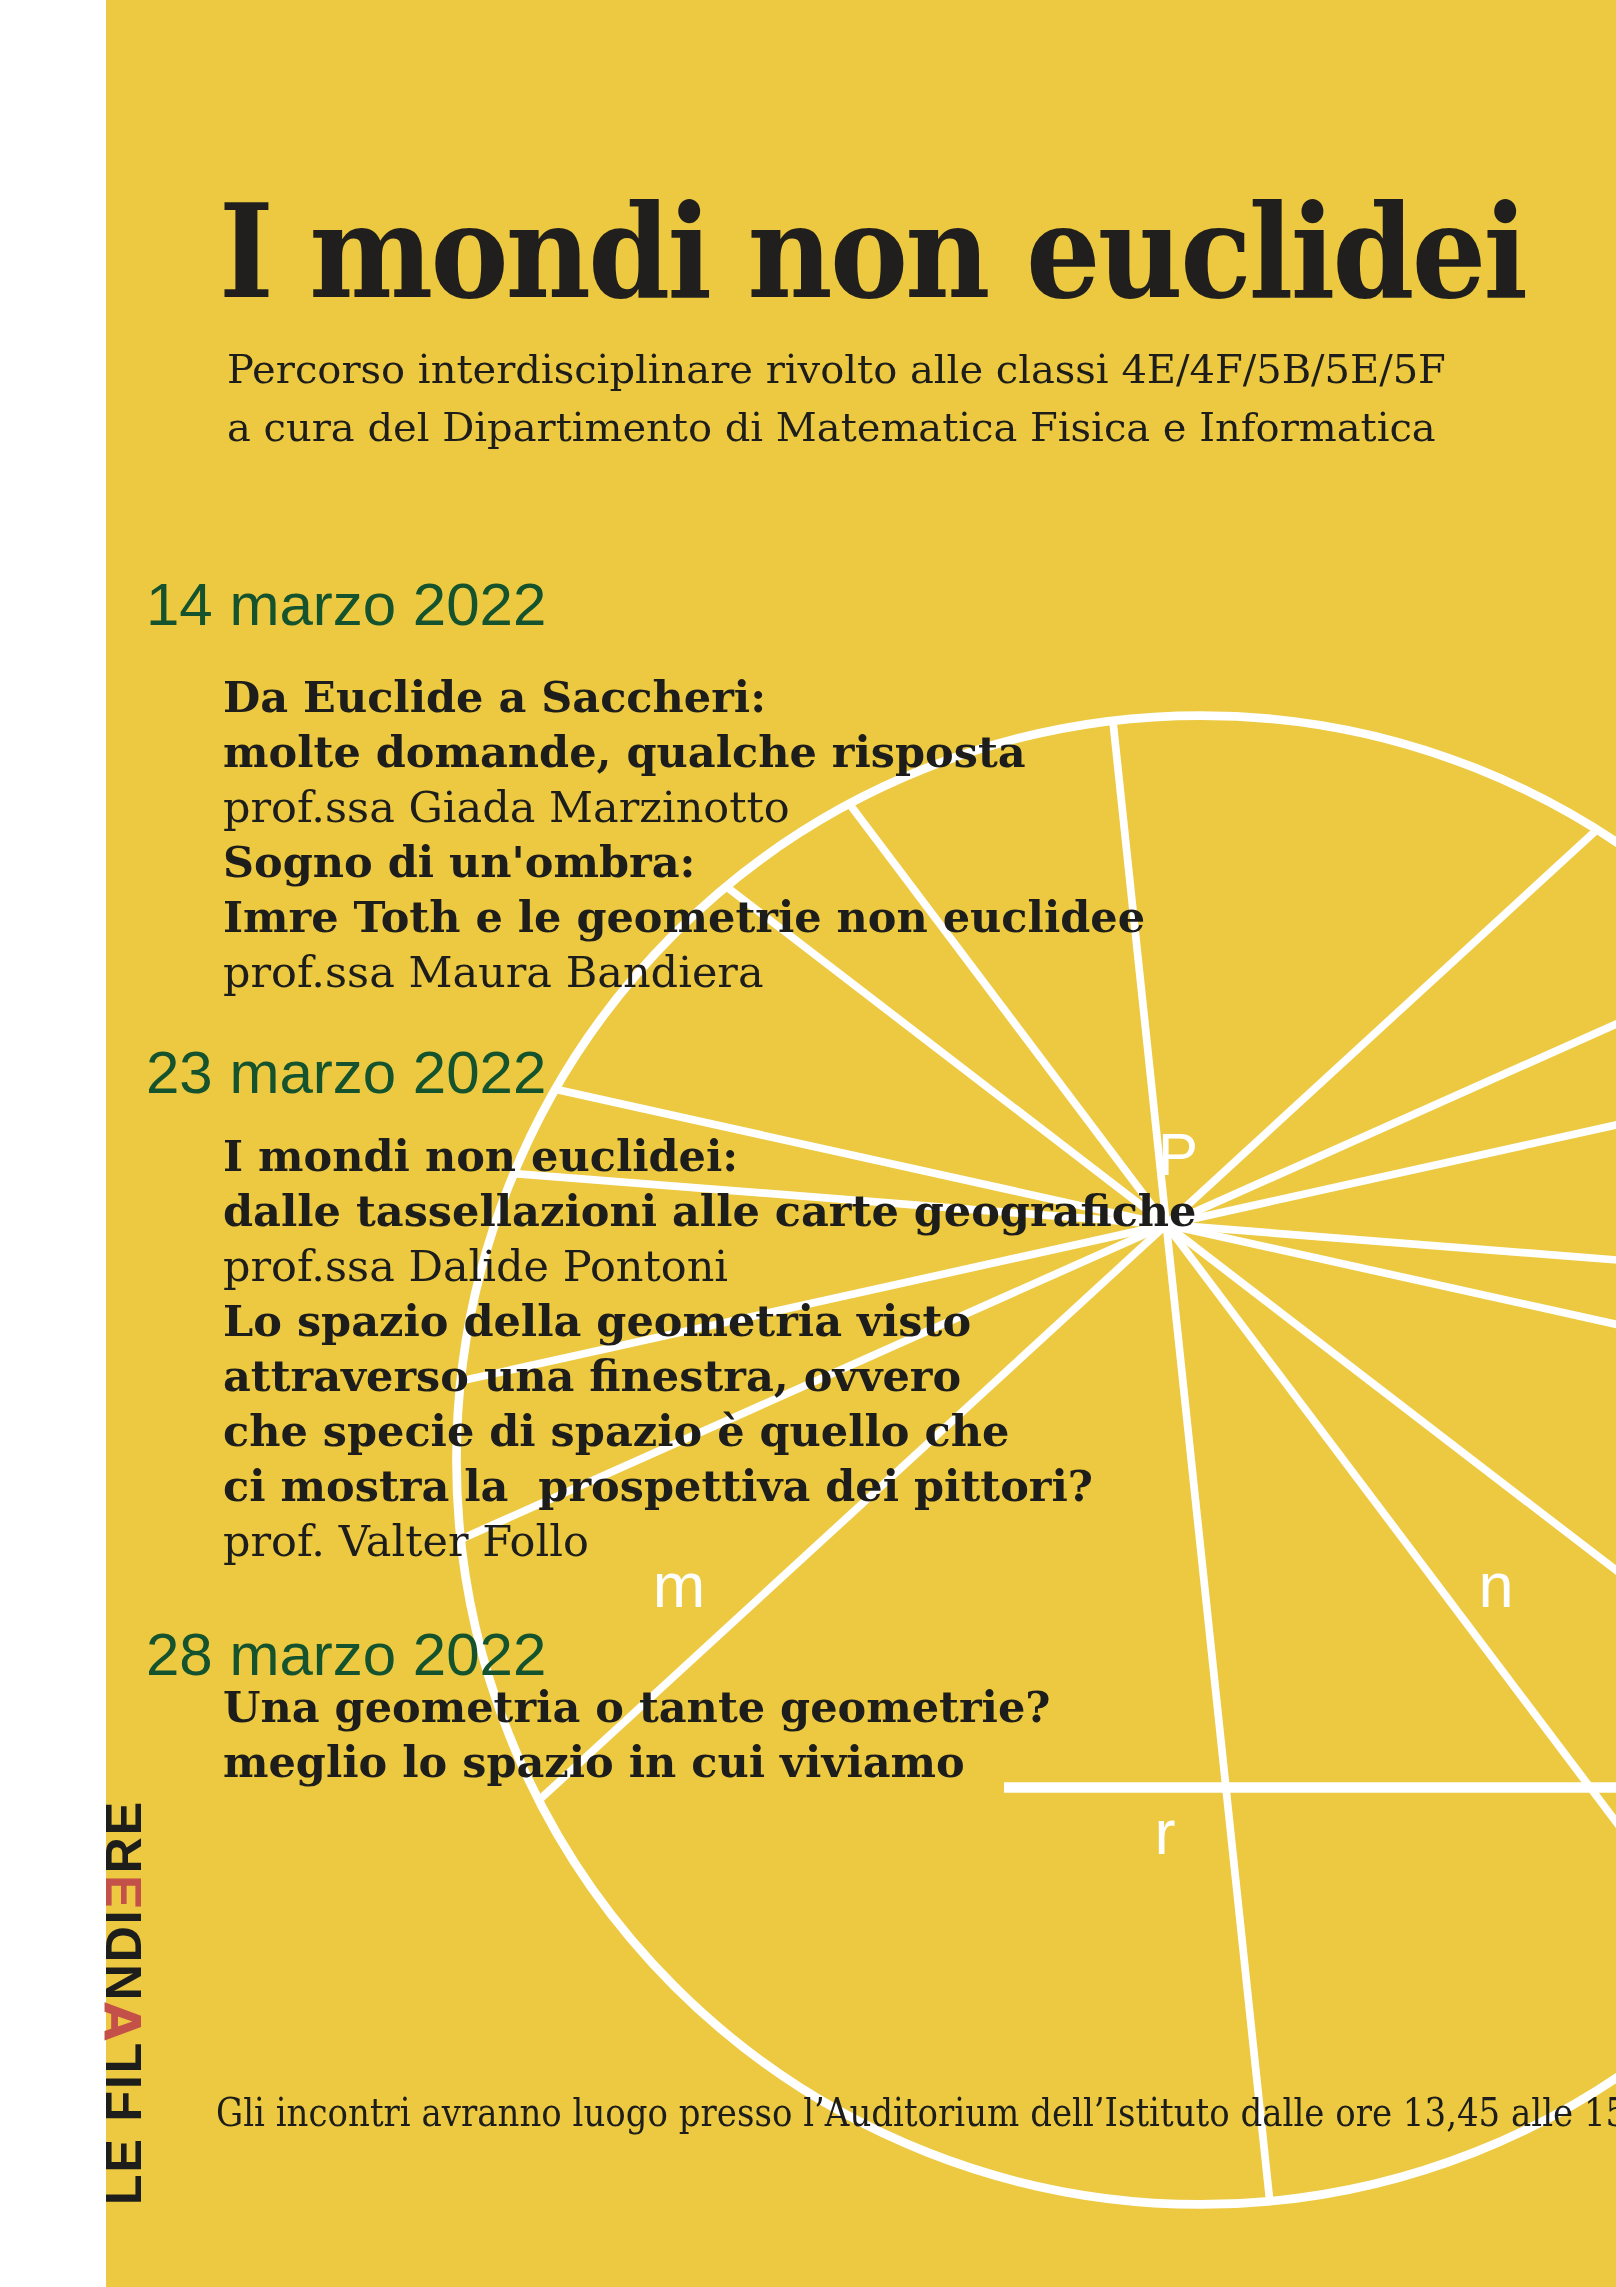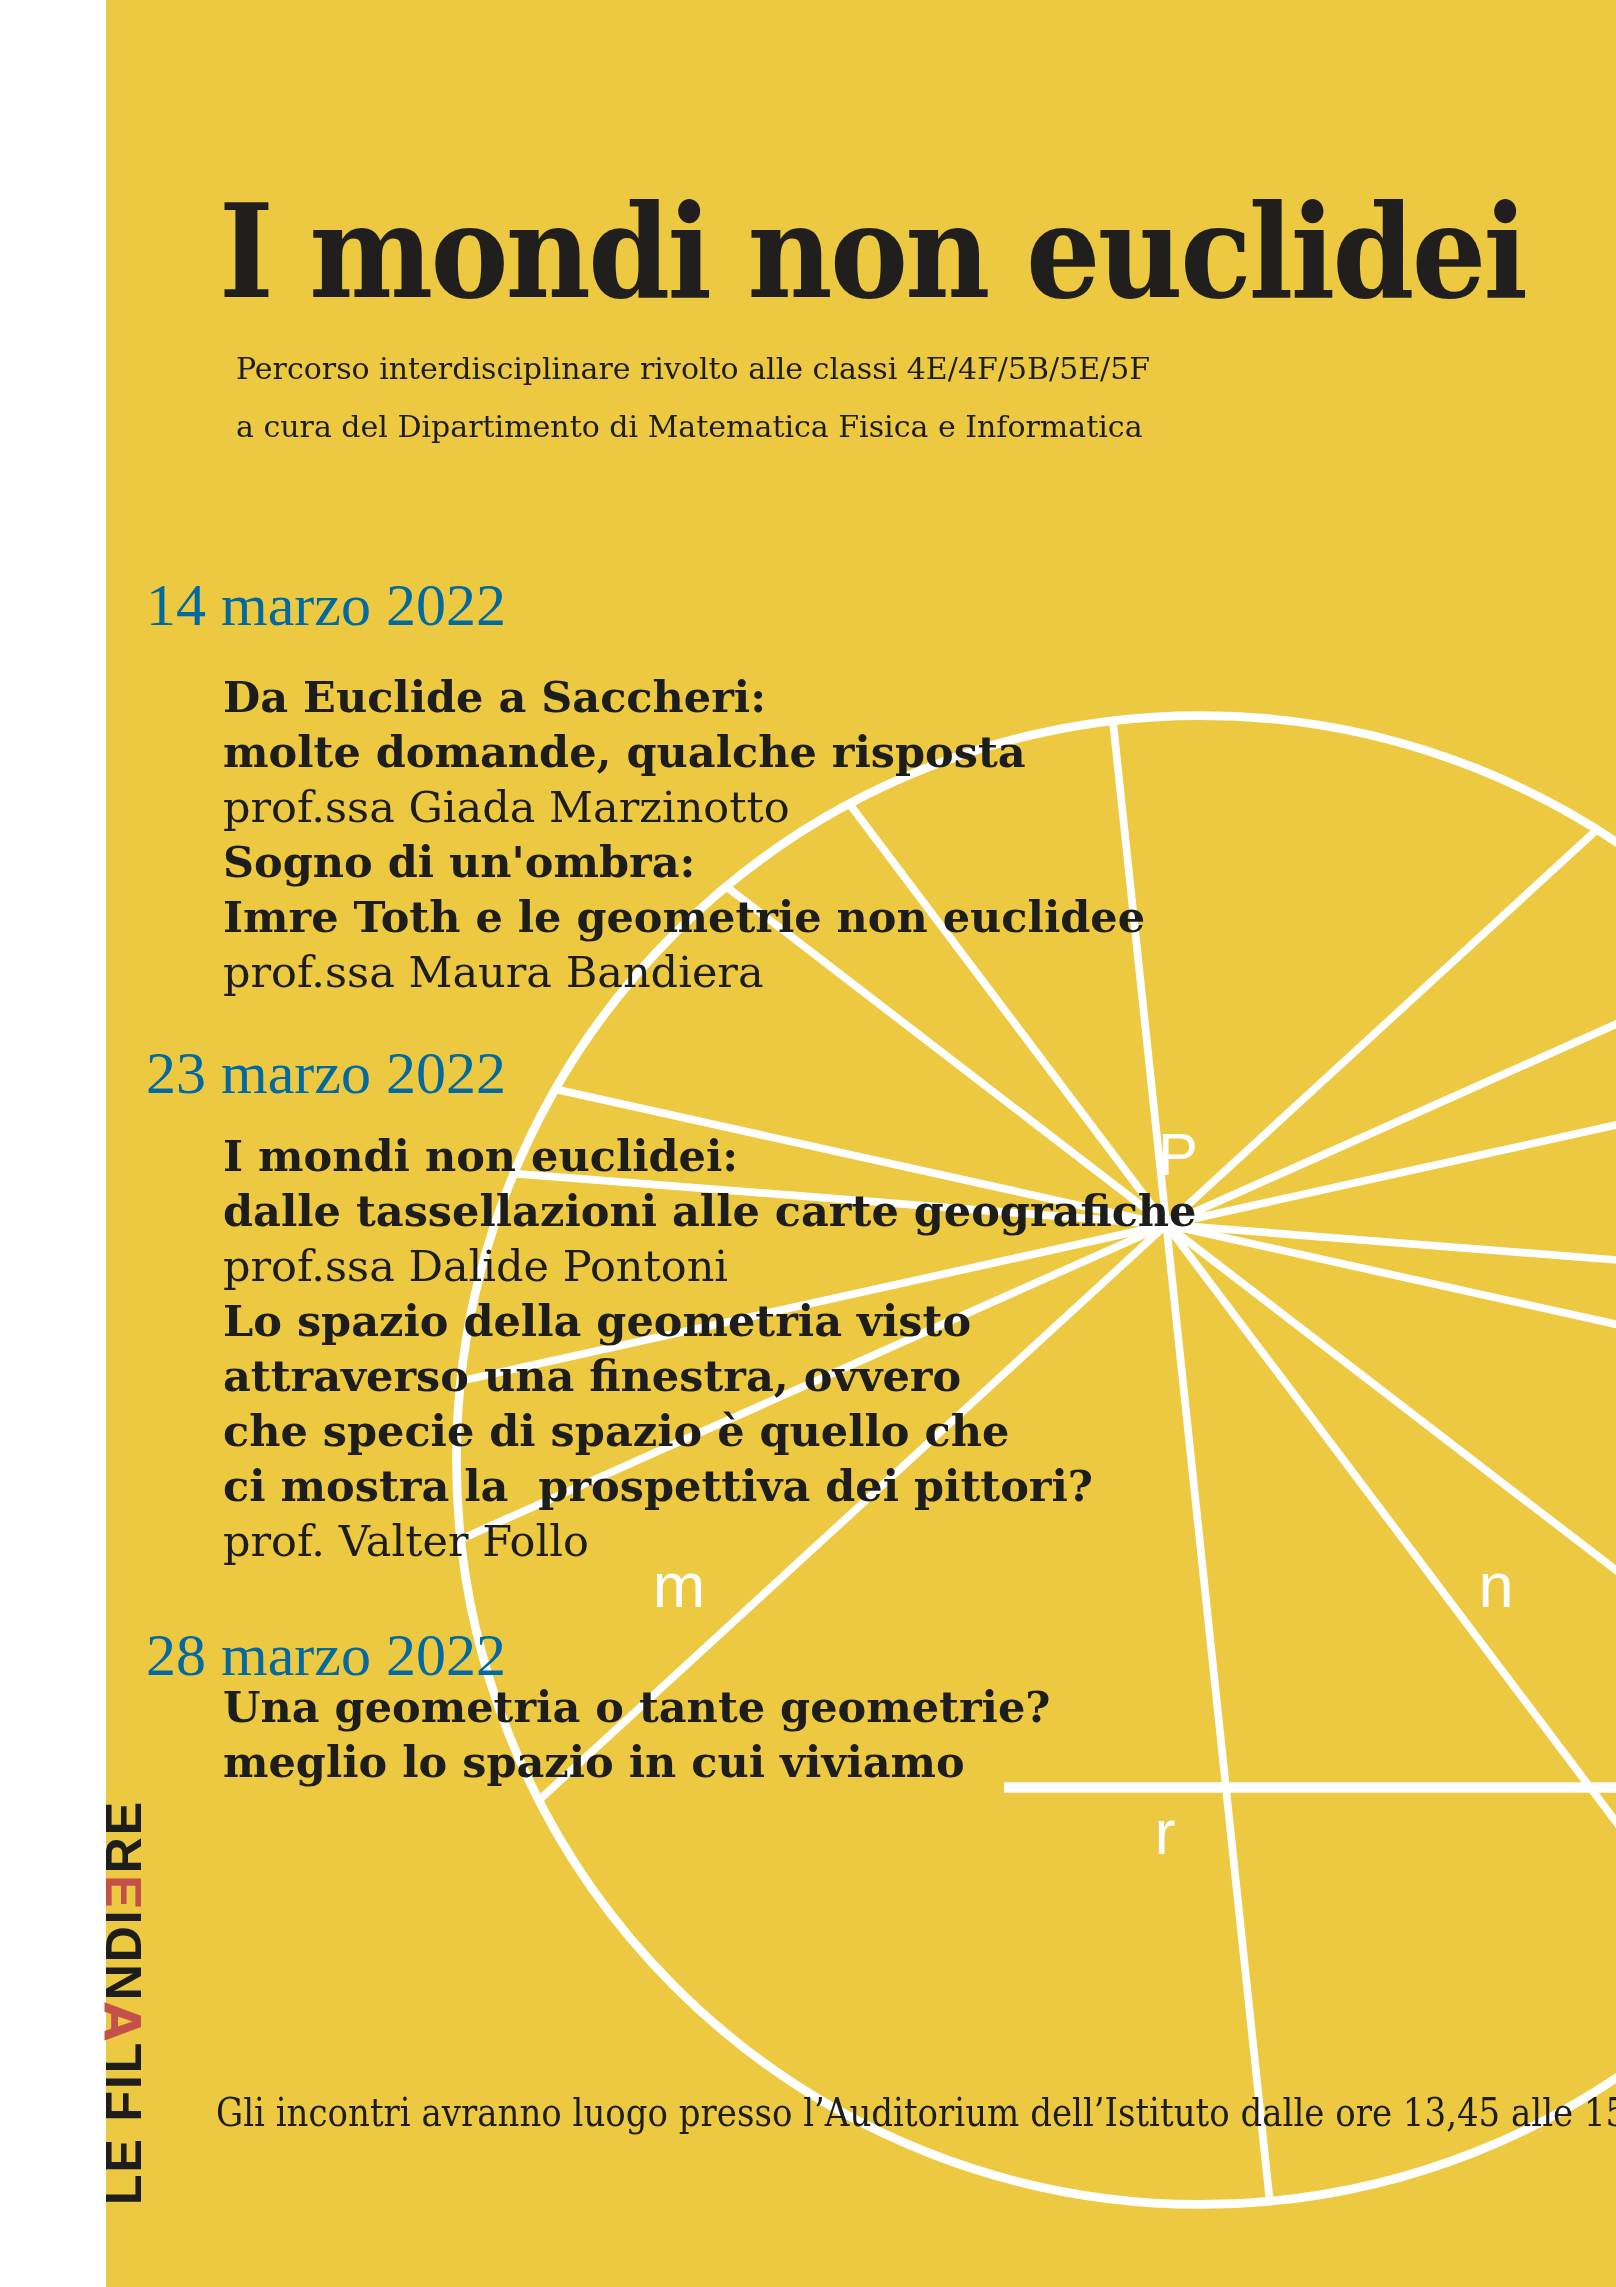--- a/index.html
+++ b/index.html
@@ -9,25 +9,25 @@
     font-family:"DejaVu Serif", serif;
     color:#1d1d1b;
   }
   .diagram-svg{position:absolute;left:0;top:0;width:1617px;height:2287px}
   .white-strip{position:absolute;left:0;top:0;width:106px;height:2287px;background:#ffffff}
   .poster-title{
     position:absolute;left:219px;top:187px;
     font-size:130px;font-weight:bold;letter-spacing:-2.9px;line-height:1;
     transform:scaleX(.9);transform-origin:left top;white-space:nowrap;color:#201f1d;
   }
-  .poster-subtitle{position:absolute;left:236px;top:340px;font-size:30px;line-height:58px;white-space:nowrap}
+  .poster-subtitle{position:absolute;left:227px;top:340px;font-size:40px;line-height:58px;white-space:nowrap}
   .session-date{
     position:absolute;left:146px;
-    font-family:Liberation Serif, serif;
-    font-size:60px;line-height:60px;color:#0369a1;white-space:nowrap;
+    font-family:Liberation Sans, sans-serif;
+    font-size:60px;line-height:60px;color:#14532d;white-space:nowrap;
   }
   .session-block{position:absolute;left:223px;font-size:43px;line-height:55px;white-space:pre}
   .session-block .line-title{font-weight:bold;}
   .poster-footer{
     position:absolute;left:216px;top:2092px;
     font-size:40px;line-height:40px;white-space:nowrap;
     transform:scaleX(.85);transform-origin:left top;
   }
   .geo-label{
     position:absolute;color:#ffffff;

